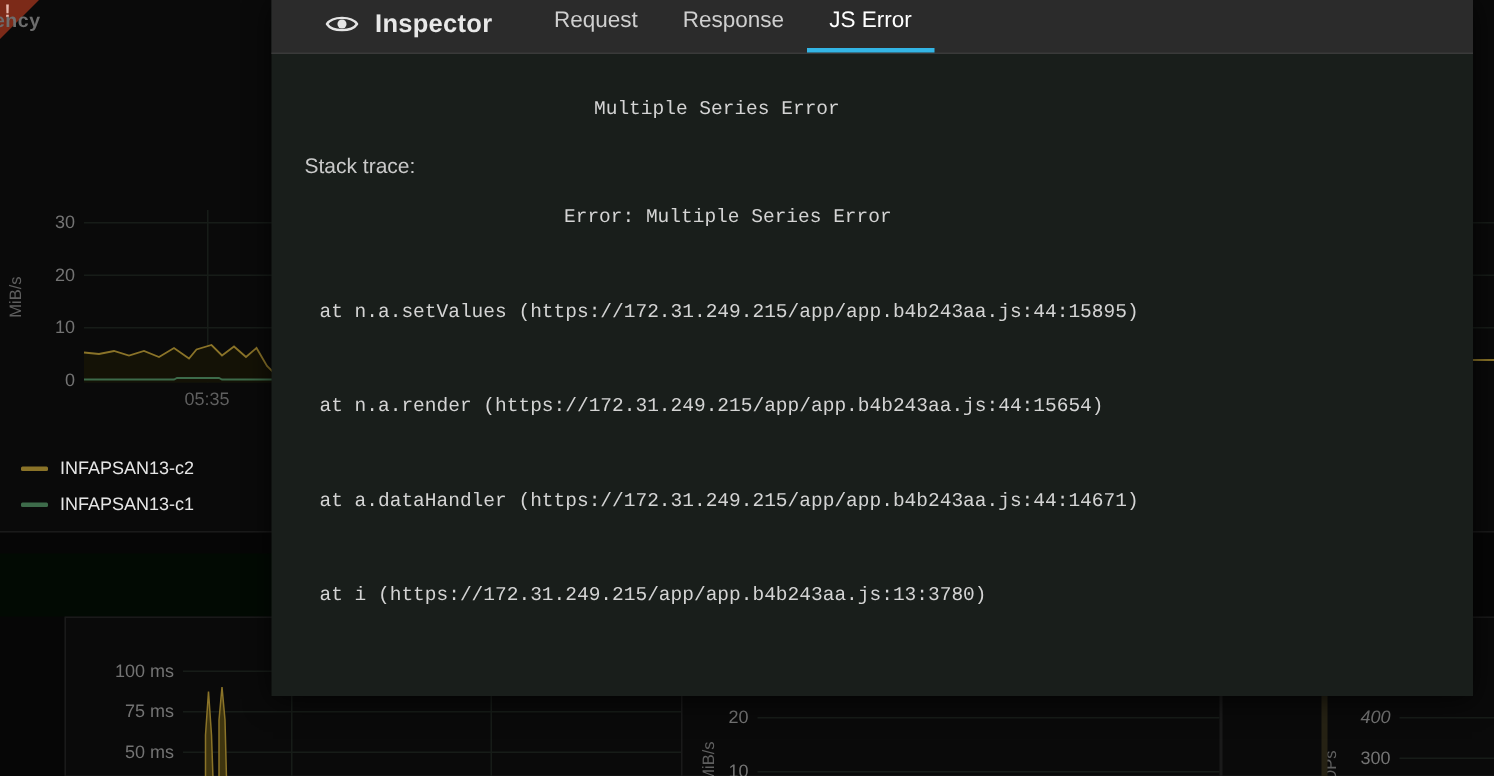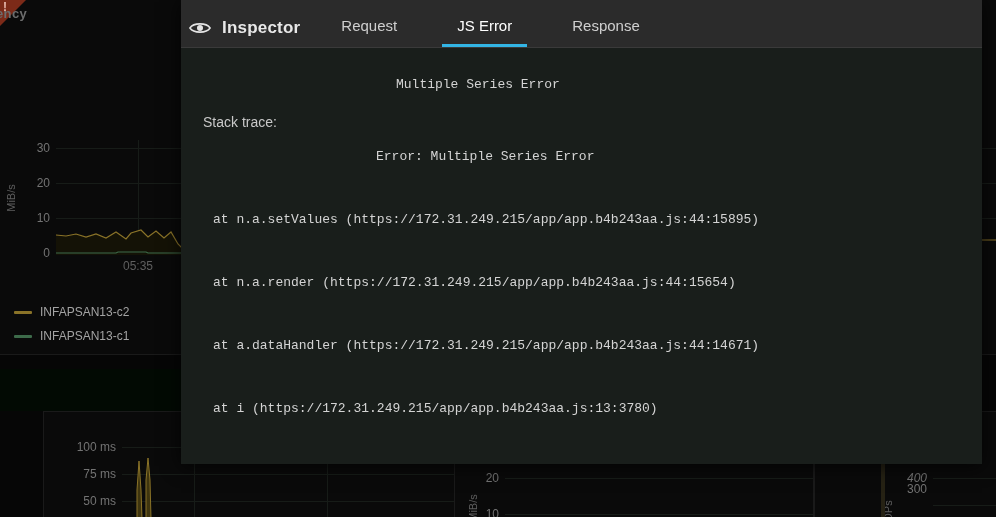--- a/index.html
+++ b/index.html
@@ -37,40 +37,40 @@
   .ytick{ position:absolute; right:100%; margin-right:6px; transform:translateY(-50%);
           font-size:12px; color:#737373; white-space:nowrap; }
   .xtick{ position:absolute; top:100%; margin-top:4px; transform:translateX(-50%);
           font-size:12px; color:#5f5f5f; white-space:nowrap; }
   .axis-label{
     position:absolute; font-size:11px; color:#5f5f5f; white-space:nowrap;
     transform-origin:50% 50%;
   }
   .axis-label.rot{ transform:rotate(-90deg); }
 
-  .legend{ position:absolute; font-size:12px; color:#a3a3a3; }
+  .legend{ position:absolute; font-size:12px; color:#e5e5e5; }
   .legend-row{ display:flex; align-items:center; gap:8px; height:24px; }
   .legend-swatch{ width:18px; height:3px; border-radius:1px; display:inline-block; }
 
   .series-svg{ position:absolute; inset:0; overflow:visible; }
 
   
   .modal{
     position:absolute; left:181px; top:0; width:801px; height:464px;
     background:#191e1b; box-shadow:0 2px 18px rgba(0,0,0,.75);
     z-index:50; display:flex; flex-direction:column;
   }
   .modal-header{
-    height:48px; flex:none; background:#2b2b2b; border-bottom:1px solid #3a3a3a;
-    display:flex; align-items:flex-end; padding:0 8px;
+    height:36px; flex:none; background:#2b2b2b; border-bottom:1px solid #3a3a3a;
+    display:flex; align-items:flex-end; padding:0 36px;
   }
   .modal-title-wrap{ display:flex; align-items:center; gap:11px; padding-bottom:9px; }
   .eye-icon{ width:22px; height:16px; display:block; }
   .modal-title{ font-size:17px; font-weight:bold; color:#e8e8e8; letter-spacing:.2px; }
-  .tabs{ display:flex; align-items:flex-end; margin-left:26px;gap:30px; }
+  .tabs{ display:flex; align-items:flex-end; margin-left:26px; }
   .tab{
     font-size:15px; color:#cfcfcf; padding:0 15px 11px 15px; cursor:pointer;
     border-bottom:3px solid transparent; white-space:nowrap; line-height:1;
   }
   .tab.active{ color:#ffffff; border-bottom-color:#33b5e5; }
 
   .modal-body{ flex:1; padding:26px 22px 10px 22px; overflow:hidden; }
   .field-label{ font-size:14px; color:#c9c9c9; margin-bottom:16px; }
   .mono-block{
     font-family:"Liberation Mono", monospace; font-size:13px; color:#d4d4d4;
@@ -174,21 +174,21 @@
     </div>
     <span class="axis-label rot" style="left:4px; top:90px;">MiB/s</span>
   </div>
 
   <div class="panel" style="left:814px; top:411px; width:183px; height:107px;">
     <div class="plot" style="left:118px; top:52px; width:66px; height:60px;">
       <div class="gridline-h" style="top:14px;"></div>
       <div class="gridline-h" style="top:41px;"></div>
 
       <span class="ytick" style="top:14px;font-style:italic;">400</span>
-      <span class="ytick" style="top:25px;">300</span>
+      <span class="ytick" style="top:41px;">300</span>
 
     </div>
     <span class="axis-label rot" style="left:62px; top:93px;">OPs</span>
     <div style="position:absolute; left:66px; top:42px; width:4px; height:65px; background:#262214;"></div>
   </div>
 
 </div>
 
 <div class="modal">
 
@@ -198,22 +198,22 @@
         <svg class="eye-icon" viewBox="0 0 24 16" fill="none">
           <path d="M1 8 C5 2, 19 2, 23 8 C19 14, 5 14, 1 8 Z" stroke="#e4e4e4" stroke-width="1.7" fill="none"></path>
           <circle cx="12" cy="8" r="3.3" fill="#e4e4e4"></circle>
         </svg>
       </span>
       <span class="modal-title">Inspector</span>
     </div>
 
     <div class="tabs">
       <div class="tab">Request</div>
+      <div class="tab">Response</div>
       <div class="tab active">JS Error</div>
-      <div class="tab">Response</div>
     </div>
   </div>
 
   <div class="modal-body">
 
 
     <div class="mono-block msg-value">Multiple Series Error</div>
 
     <div class="field-label stack-head">Stack trace:</div>
 

